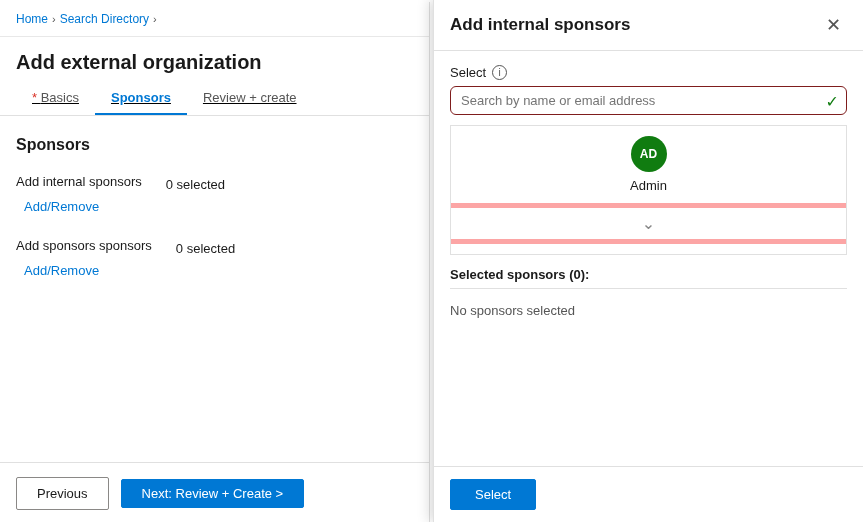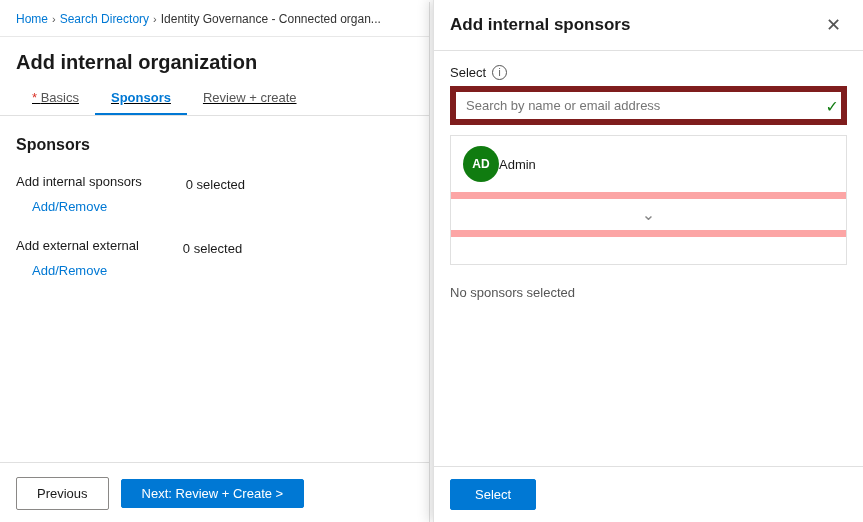--- a/index.html
+++ b/index.html
@@ -102,30 +102,29 @@
     }
     .sponsor-info {
       display: flex;
       align-items: center;
       gap: 24px;
       margin-bottom: 4px;
     }
     .sponsor-count {
       font-size: 13px;
       color: #1a1a1a;
-      margin-left: 20px;
     }
     .add-remove-link {
       color: #0078d4;
       cursor: pointer;
       font-size: 13px;
       text-decoration: none;
       display: block;
       margin-top: 2px;
-      margin-left: 16px;
+      margin-left: 8px;
     }
 
     .footer-buttons {
       padding: 14px 16px;
       border-top: 1px solid #e0e0e0;
       display: flex;
       gap: 12px;
       align-items: center;
     }
 
@@ -213,49 +212,50 @@
       color: #555;
       cursor: default;
     }
 
     .search-wrapper {
       position: relative;
       margin-bottom: 10px;
     }
     .search-input {
       width: 100%;
-      border: 6px solid #7f1d1d;
+      border: 1px solid #7f1d1d;
       padding: 6px 32px 6px 10px;
       font-size: 13px;
       color: #555;
       outline: none;
-      border-radius: 0;
+      border-radius: 6px;
     }
     .search-check {
       position: absolute;
       right: 8px;
       top: 50%;
       transform: translateY(-50%);
       color: #107c10;
       font-size: 16px;
     }
 
     .users-list {
       border: 1px solid #e0e0e0;
       overflow-y: auto;
       flex: 0 0 130px;
       position: relative;
     }
     .user-item {
       display: flex;
       align-items: center;
-      gap: 0;
+      gap: 6px;
       padding: 10px 12px;
-      border-bottom: 7px solid #fca5a5;
-      cursor: pointer;
+      border-bottom: 5px solid #fca5a5;
+      cursor: pointer;
+      flex-direction: column;
     }
     .avatar {
       width: 36px;
       height: 36px;
       border-radius: 50%;
       background: #107c10;
       color: #fff;
       display: flex;
       align-items: center;
       justify-content: center;
@@ -307,45 +307,44 @@
 </head>
 <body>
 
 <div class="main-page">
 
   <div class="breadcrumb">
     <span class="crumb">Home</span>
     <span class="sep">›</span>
     <span class="crumb">Search Directory</span>
     <span class="sep">›</span>
-    <span class="crumb">Identity Governance - Connected organ...</span>
-  </div>
-
-  <div class="page-title">Add internal organization</div>
+  </div>
+
+  <div class="page-title">Add external organization</div>
 
   <div class="tabs">
     <div class="tab required">Basics</div>
     <div class="tab active">Sponsors</div>
     <div class="tab">Review + create</div>
   </div>
 
   <div class="main-content">
     <div class="section-title">Sponsors</div>
 
     <div class="sponsor-row">
       <div class="sponsor-info">
         <span class="sponsor-label">Add internal sponsors</span>
         <span class="sponsor-count">0 selected</span>
       </div>
       <a class="add-remove-link">Add/Remove</a>
     </div>
 
     <div class="sponsor-row">
       <div class="sponsor-info">
-        <span class="sponsor-label">Add external external</span>
+        <span class="sponsor-label">Add sponsors sponsors</span>
         <span class="sponsor-count">0 selected</span>
       </div>
       <a class="add-remove-link">Add/Remove</a>
     </div>
   </div>
 
   <div class="footer-buttons">
     <button class="btn-prev">Previous</button>
     <button class="btn-next">Next: Review + Create &gt;</button>
   </div>
@@ -376,20 +375,21 @@
         <div class="avatar">AD</div>
         <span class="user-name">Admin</span>
       </div>
 
       <div class="user-item" style="justify-content:center;padding:6px 0;">
         <span style="font-size:16px;color:#888;">⌄</span>
       </div>
     </div>
 
     <div class="selected-section">
+      <div class="selected-title">Selected sponsors (0):</div>
       <div class="no-sponsors">No sponsors selected</div>
     </div>
 
   </div>
 
   <div class="panel-footer">
     <button class="btn-select">Select</button>
   </div>
 
 </div>

